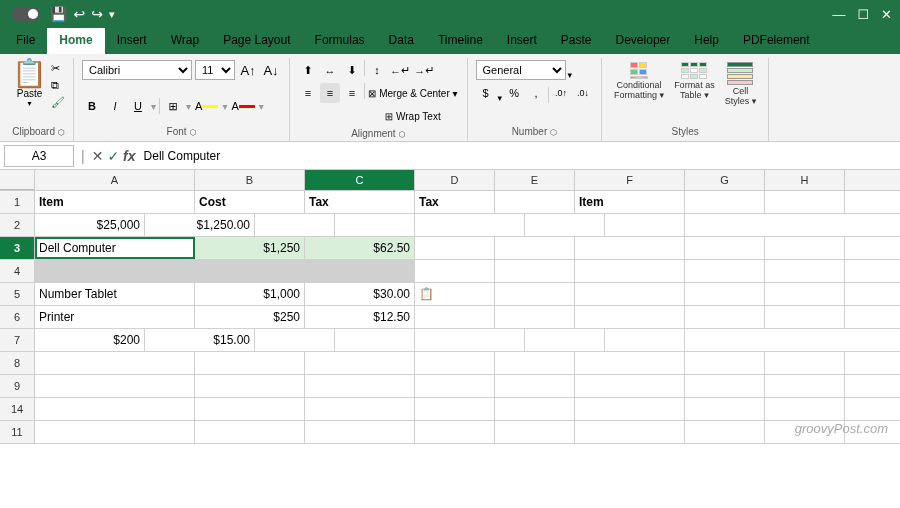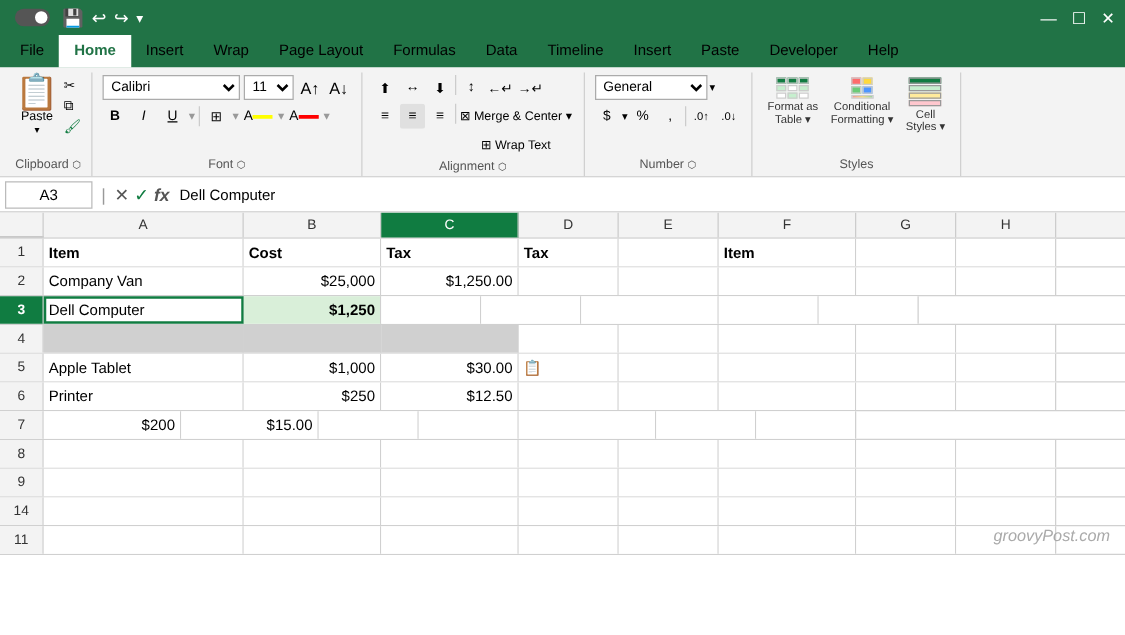--- a/index.html
+++ b/index.html
@@ -55,21 +55,21 @@
     }
     .ribbon-group {
       display: flex; flex-direction: column; align-items: center;
       border-right: 1px solid #d0d0d0; padding: 2px 8px; min-width: 60px;
     }
     .ribbon-group-content { display: flex; align-items: flex-start; flex: 1; gap: 4px; }
     .ribbon-group-label { font-size: 10px; color: #555; padding: 2px 0; }
 
     
     .font-group { min-width: 180px; }
-    .font-controls { display: flex; flex-direction: column; gap: 3px; }
+    .font-controls { display: flex; flex-direction: column; gap: 16px; }
     .font-row1 { display: flex; align-items: center; gap: 3px; }
     .font-row2 { display: flex; align-items: center; gap: 3px; }
     .font-select {
       width: 110px; height: 20px; font-size: 11px; border: 1px solid #ababab;
       background: white; padding: 0 2px;
     }
     .font-size-select {
       width: 40px; height: 20px; font-size: 11px; border: 1px solid #ababab;
       background: white; padding: 0 2px;
     }
@@ -84,21 +84,21 @@
     .color-bar { width: 16px; height: 3px; display: block; margin-top: 1px; }
 
     
     .align-group { min-width: 120px; }
     .align-controls { display: flex; flex-direction: column; gap: 3px; }
     .align-row { display: flex; gap: 2px; }
 
     
     .number-group { min-width: 100px; }
     .number-controls { display: flex; flex-direction: column; gap: 3px; }
-    .number-row { display: flex; align-items: center; gap: 2px; }
+    .number-row { display: flex; align-items: flex-end; gap: 2px; }
     .number-dropdown {
       width: 90px; height: 20px; font-size: 11px; border: 1px solid #ababab;
       background: white; padding: 0 2px;
     }
 
     
     .styles-group { min-width: 160px; }
     .styles-content { display: flex; gap: 2px; }
 
     
@@ -137,21 +137,21 @@
       width: 35px; min-width: 35px; background: #f3f3f3; border-right: 1px solid #ccc;
       text-align: center; font-size: 11px; color: #333; display: flex;
       align-items: center; justify-content: center; height: 22px;
     }
     .row-num.selected { background: #107c41; color: white; font-weight: bold; }
     .cell {
       border-right: 1px solid #d0d0d0; font-size: 12px; padding: 0 4px;
       display: flex; align-items: center; height: 22px; background: white;
       overflow: hidden; white-space: nowrap;
     }
-    .cell.selected-range { background: #d9efd9; font-weight: bold; }
+    .cell.selected-range { background: #d9efd9; }
     .cell.active-cell {
       outline: 2px solid #107c41; outline-offset: -2px; background: white;
     }
     .cell.header-bold { font-weight: bold; }
     .cell.right-align { justify-content: flex-end; }
     .cell.gray-bg { background: #d0d0d0; }
 
     
     .col-a { width: 160px; min-width: 160px; }
     .col-b { width: 110px; min-width: 110px; }
@@ -207,20 +207,21 @@
   <div class="ribbon-tab">Insert</div>
   <div class="ribbon-tab">Wrap</div>
   <div class="ribbon-tab">Page Layout</div>
   <div class="ribbon-tab">Formulas</div>
   <div class="ribbon-tab">Data</div>
   <div class="ribbon-tab">Timeline</div>
   <div class="ribbon-tab">Insert</div>
   <div class="ribbon-tab">Paste</div>
   <div class="ribbon-tab">Developer</div>
   <div class="ribbon-tab">Help</div>
+  <div class="ribbon-tab">PDFelement</div>
 </div>
 
 <div class="ribbon">
 
   <div class="ribbon-group clipboard-group">
     <div class="ribbon-group-content">
       <div style="display:flex;flex-direction:column;align-items:center;cursor:pointer;">
         <span style="font-size:28px;line-height:1;">📋</span>
         <span style="font-size:10px;">Paste</span>
         <span style="font-size:8px;">▾</span>
@@ -331,53 +332,53 @@
       Number
       <span style="font-size:8px;cursor:pointer;">⬡</span>
     </div>
   </div>
 
   <div class="ribbon-group styles-group">
     <div class="ribbon-group-content styles-content">
       <div class="ribbon-icon-btn">
         <div style="display:flex;flex-direction:column;gap:1px;">
           <div style="display:flex;gap:1px;">
+            <div style="width:8px;height:6px;background:#ff6b6b;border:1px solid #ccc;"></div>
+            <div style="width:8px;height:6px;background:#ffd93d;border:1px solid #ccc;"></div>
+          </div>
+          <div style="display:flex;gap:1px;">
+            <div style="width:8px;height:6px;background:#6bcb77;border:1px solid #ccc;"></div>
+            <div style="width:8px;height:6px;background:#4d96ff;border:1px solid #ccc;"></div>
+          </div>
+          <div style="width:18px;height:3px;background:linear-gradient(to right,#ff6b6b,#ffd93d,#6bcb77);border:1px solid #ccc;"></div>
+        </div>
+        <span class="icon-label">Conditional<br>Formatting ▾</span>
+      </div>
+      <div class="ribbon-icon-btn">
+        <div style="display:flex;flex-direction:column;gap:1px;">
+          <div style="display:flex;gap:1px;">
             <div style="width:8px;height:5px;background:#107c41;border:1px solid #ccc;"></div>
             <div style="width:8px;height:5px;background:#107c41;border:1px solid #ccc;"></div>
             <div style="width:8px;height:5px;background:#107c41;border:1px solid #ccc;"></div>
           </div>
           <div style="display:flex;gap:1px;">
             <div style="width:8px;height:5px;background:#c6efce;border:1px solid #ccc;"></div>
             <div style="width:8px;height:5px;background:white;border:1px solid #ccc;"></div>
             <div style="width:8px;height:5px;background:#c6efce;border:1px solid #ccc;"></div>
           </div>
           <div style="display:flex;gap:1px;">
             <div style="width:8px;height:5px;background:white;border:1px solid #ccc;"></div>
             <div style="width:8px;height:5px;background:#c6efce;border:1px solid #ccc;"></div>
             <div style="width:8px;height:5px;background:white;border:1px solid #ccc;"></div>
           </div>
         </div>
         <span class="icon-label">Format as<br>Table ▾</span>
       </div>
       <div class="ribbon-icon-btn">
         <div style="display:flex;flex-direction:column;gap:1px;">
-          <div style="display:flex;gap:1px;">
-            <div style="width:8px;height:6px;background:#ff6b6b;border:1px solid #ccc;"></div>
-            <div style="width:8px;height:6px;background:#ffd93d;border:1px solid #ccc;"></div>
-          </div>
-          <div style="display:flex;gap:1px;">
-            <div style="width:8px;height:6px;background:#6bcb77;border:1px solid #ccc;"></div>
-            <div style="width:8px;height:6px;background:#4d96ff;border:1px solid #ccc;"></div>
-          </div>
-          <div style="width:18px;height:3px;background:linear-gradient(to right,#ff6b6b,#ffd93d,#6bcb77);border:1px solid #ccc;"></div>
-        </div>
-        <span class="icon-label">Conditional<br>Formatting ▾</span>
-      </div>
-      <div class="ribbon-icon-btn">
-        <div style="display:flex;flex-direction:column;gap:1px;">
           <div style="width:26px;height:5px;background:#107c41;border:1px solid #999;"></div>
           <div style="width:26px;height:5px;background:#c6efce;border:1px solid #999;"></div>
           <div style="width:26px;height:5px;background:#ffeb9c;border:1px solid #999;"></div>
           <div style="width:26px;height:5px;background:#ffc7ce;border:1px solid #999;"></div>
         </div>
         <span class="icon-label">Cell<br>Styles ▾</span>
       </div>
     </div>
     <div class="ribbon-group-label">Styles</div>
   </div>
@@ -417,53 +418,53 @@
           <div class="cell col-b header-bold">Cost</div>
           <div class="cell col-c header-bold">Tax</div>
           <div class="cell col-d header-bold">Tax</div>
           <div class="cell col-e"></div>
           <div class="cell col-f header-bold">Item</div>
           <div class="cell col-g"></div>
           <div class="cell col-h"></div>
         </div>
         <div class="grid-row">
           <div class="row-num">2</div>
-          <div class="cell col-a">Company Van</div>
           <div class="cell col-b right-align">$25,000</div>
           <div class="cell col-c right-align">$1,250.00</div>
           <div class="cell col-d"></div>
           <div class="cell col-e"></div>
           <div class="cell col-f"></div>
           <div class="cell col-g"></div>
           <div class="cell col-h"></div>
         </div>
         <div class="grid-row">
           <div class="row-num selected">3</div>
           <div class="cell col-a active-cell">Dell Computer</div>
           <div class="cell col-b right-align selected-range">$1,250</div>
+          <div class="cell col-c right-align selected-range">$62.50</div>
           <div class="cell col-d"></div>
           <div class="cell col-e"></div>
           <div class="cell col-f"></div>
           <div class="cell col-g"></div>
           <div class="cell col-h"></div>
         </div>
         <div class="grid-row">
           <div class="row-num">4</div>
           <div class="cell col-a gray-bg"></div>
           <div class="cell col-b right-align gray-bg"></div>
           <div class="cell col-c right-align gray-bg"></div>
           <div class="cell col-d"></div>
           <div class="cell col-e"></div>
           <div class="cell col-f"></div>
           <div class="cell col-g"></div>
           <div class="cell col-h"></div>
         </div>
         <div class="grid-row">
           <div class="row-num">5</div>
-          <div class="cell col-a">Apple Tablet</div>
+          <div class="cell col-a">Number Tablet</div>
           <div class="cell col-b right-align">$1,000</div>
           <div class="cell col-c right-align">$30.00</div>
           <div class="cell col-d">
             <span style="font-size: 12px;">📋</span>
           </div>
           <div class="cell col-e"></div>
           <div class="cell col-f"></div>
           <div class="cell col-g"></div>
           <div class="cell col-h"></div>
         </div>

